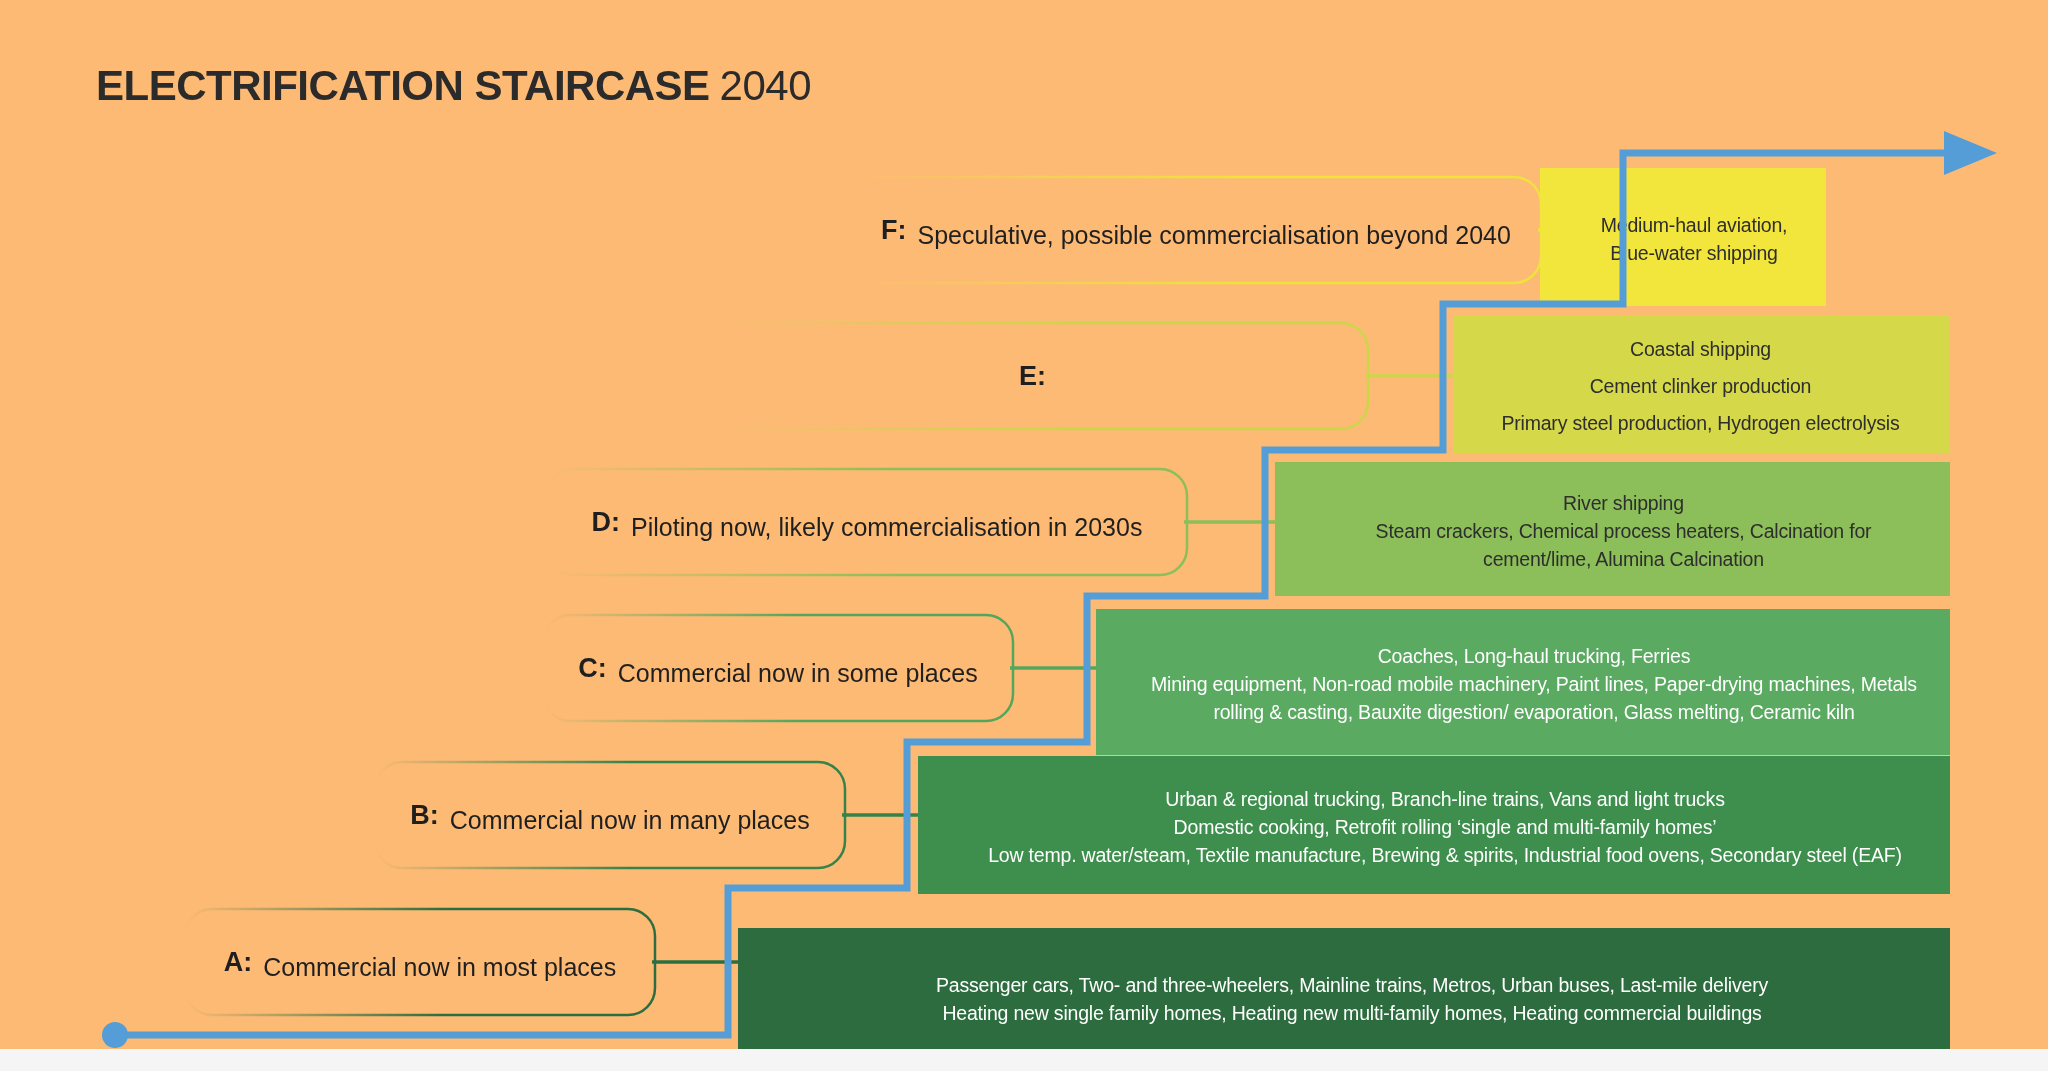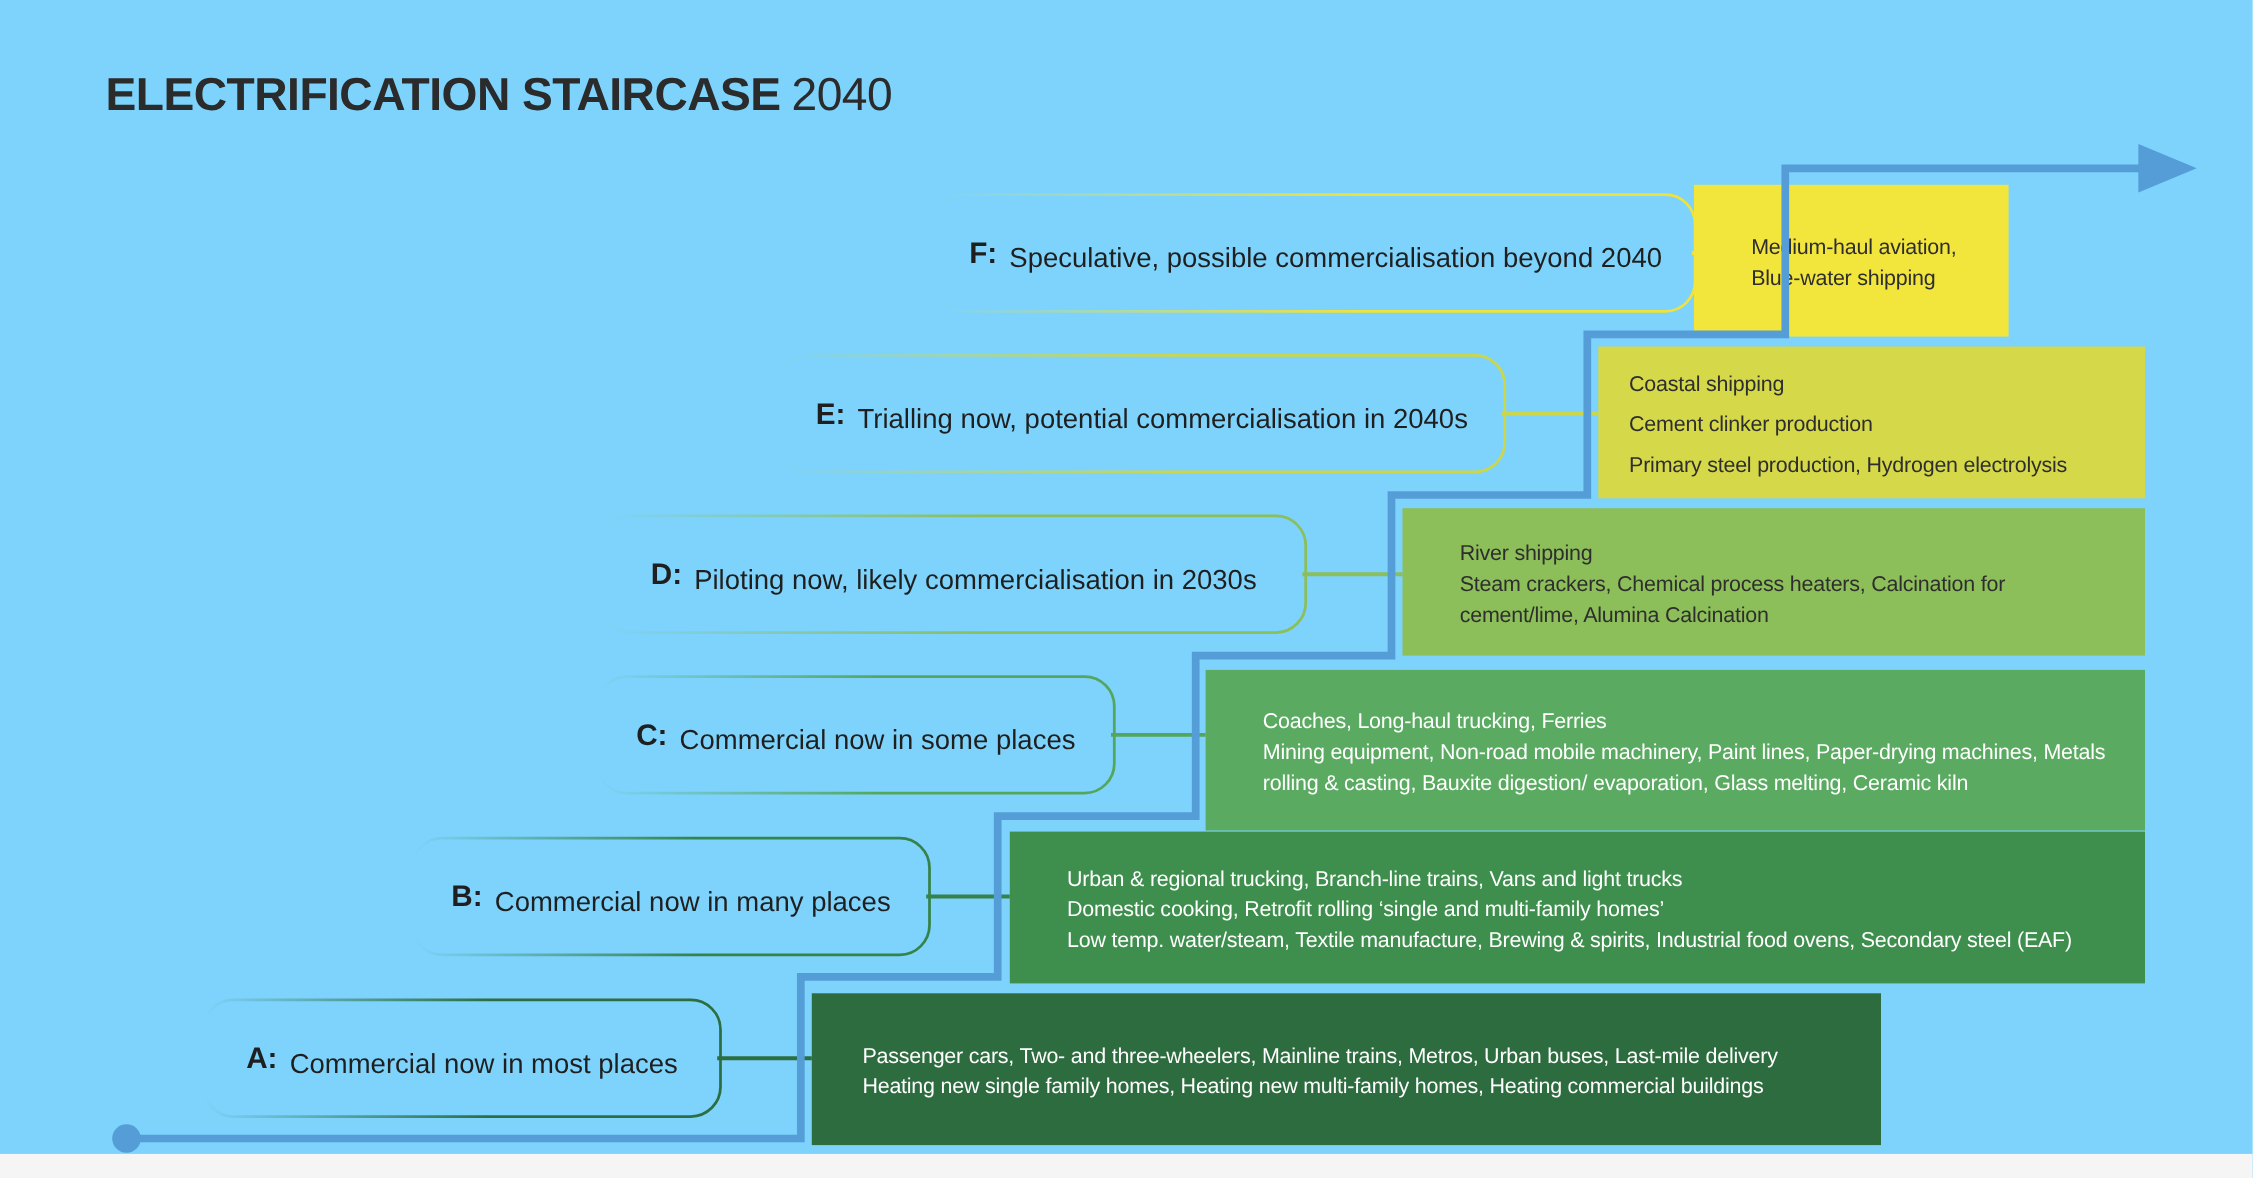--- a/index.html
+++ b/index.html
@@ -1,18 +1,19 @@
 <!DOCTYPE html>
 <html><head>
 <meta charset="utf-8">
 <style>
   html,body{margin:0;padding:0;background:#ffffff;}
   .stage{
-    position:relative;width:2048px;height:1071px;background:#7dd3fc;overflow:hidden;
+    position:relative;width:2048px;height:1071px;background:#fdba74;overflow:hidden;
     font-family:"Liberation Sans", sans-serif;
+    text-align:center;
   }
   .layer{position:absolute;left:0;top:0;width:2048px;height:1071px;}
   .title{
     position:absolute;left:96px;top:62px;font-size:42px;letter-spacing:-0.5px;
     color:#2b2b2b;white-space:nowrap;
   }
   .title .bold{font-weight:700;}
   .title .year{font-weight:400;margin-left:10px;}
   .label-text{
     position:absolute;height:106px;display:flex;align-items:center;justify-content:center;
@@ -81,21 +82,20 @@
   <div class="title">
     <span class="bold">ELECTRIFICATION STAIRCASE</span><span class="year">2040</span>
   </div>
 
   <div class="label-text" style="left:851px;top:177px;width:690px;">
     <span class="prefix">F:</span>
     <span class="label">Speculative, possible commercialisation beyond 2040</span>
   </div>
   <div class="label-text" style="left:708px;top:323px;width:660px;">
     <span class="prefix">E:</span>
-    <span class="label">Trialling now, potential commercialisation in 2040s</span>
   </div>
   <div class="label-text" style="left:547px;top:469px;width:640px;">
     <span class="prefix">D:</span>
     <span class="label">Piloting now, likely commercialisation in 2030s</span>
   </div>
   <div class="label-text" style="left:543px;top:615px;width:470px;">
     <span class="prefix">C:</span>
     <span class="label">Commercial now in some places</span>
   </div>
   <div class="label-text" style="left:375px;top:762px;width:470px;">
@@ -122,21 +122,21 @@
   </div>
   <div class="step-box" style="left: 1096px; top: 609px; width: 854px; height: 146px; background: rgb(90, 171, 97); color: rgb(255, 255, 255);">
     <div class="box-line">Coaches, Long-haul trucking, Ferries</div>
     <div class="box-line">Mining equipment, Non-road mobile machinery, Paint lines, Paper-drying machines, Metals rolling &amp; casting, Bauxite digestion/ evaporation, Glass melting, Ceramic kiln</div>
   </div>
   <div class="step-box" style="left: 918px; top: 756px; width: 1032px; height: 138px; background: rgb(62, 143, 78); color: rgb(255, 255, 255);">
     <div class="box-line">Urban &amp; regional trucking, Branch-line trains, Vans and light trucks</div>
     <div class="box-line">Domestic cooking, Retrofit rolling ‘single and multi-family homes’</div>
     <div class="box-line">Low temp. water/steam, Textile manufacture, Brewing &amp; spirits, Industrial food ovens, Secondary steel (EAF)</div>
   </div>
-  <div class="step-box" style="left: 738px; top: 903px; width: 972px; height: 138px; background: rgb(44, 108, 62); color: rgb(255, 255, 255); padding-left: 46px;">
+  <div class="step-box" style="left: 738px; top: 928px; width: 1212px; height: 138px; background: rgb(44, 108, 62); color: rgb(255, 255, 255); padding-left: 46px;">
     <div class="box-line">Passenger cars, Two- and three-wheelers, Mainline trains, Metros, Urban buses, Last-mile delivery</div>
     <div class="box-line">Heating new single family homes, Heating new multi-family homes, Heating commercial buildings</div>
   </div>
 
   <div class="footer-strip" style="background: rgb(245, 245, 246);"></div>
 
   <svg class="layer" width="2048" height="1071" viewBox="0 0 2048 1071" style="pointer-events:none;">
     <path d="M115,1035 H728 V888 H907 V742 H1087 V596 H1265 V450 H1443 V304 H1623 V153 H1948" fill="none" stroke-width="7" stroke-linejoin="miter" style="stroke: rgb(84, 157, 215);"></path>
     <circle cx="115" cy="1035" r="13" style="fill: rgb(84, 157, 215);"></circle>
     <polygon points="1944,131 1944,175 1997,153" style="fill: rgb(84, 157, 215);"></polygon>

